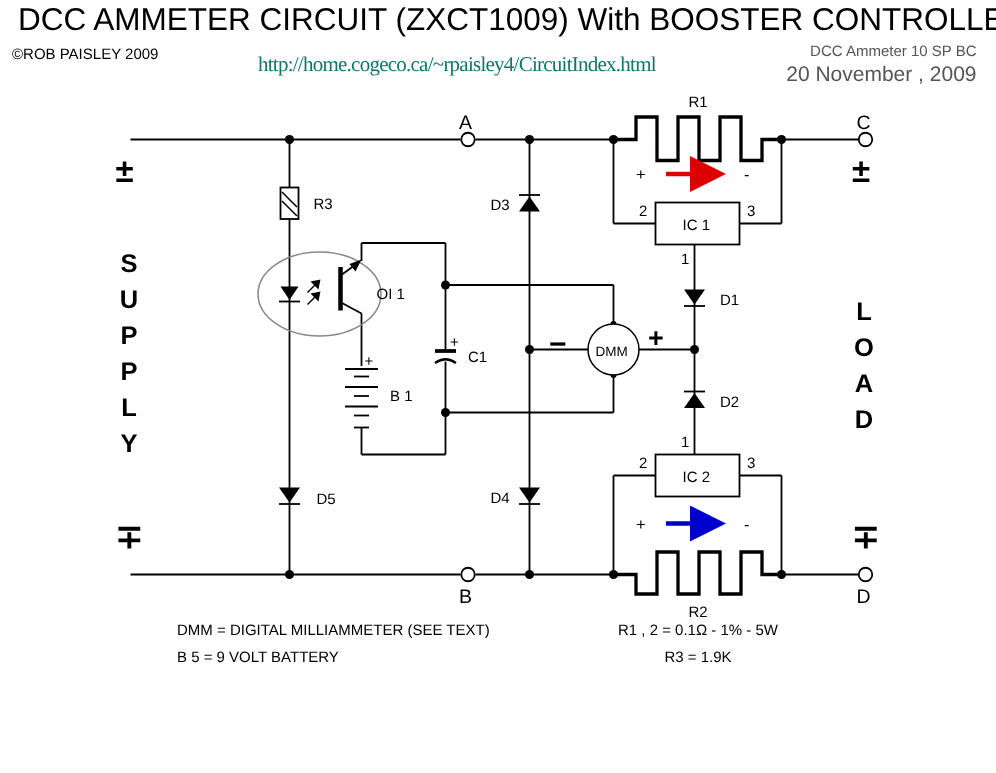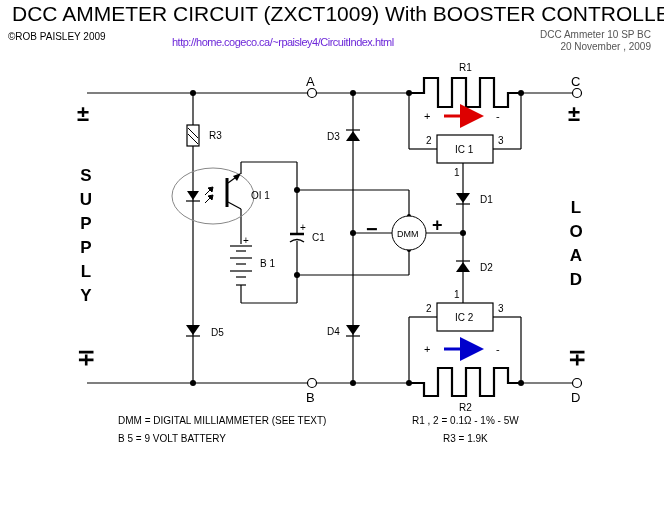--- a/index.html
+++ b/index.html
@@ -1,22 +1,22 @@
 <!DOCTYPE html>
 <html><head>
 <meta charset="utf-8">
 <style>
   html,body{margin:0;padding:0;background:#ffffff;}
   body{width:664px;height:515px;position:relative;overflow:hidden;font-family:"Liberation Sans",sans-serif;}
   .t{position:absolute;white-space:nowrap;color:#000;}
   #title{left:12px;top:2px;font-size:21px;letter-spacing:0px;}
   #copy{left:8px;top:31px;font-size:10px;}
-  #url{left:172px;top:36px;font-size:11px;color:#6d28d9;font-family:Liberation Sans, sans-serif;letter-spacing:-0.5px;}
+  #url{left:172px;top:36px;font-size:14px;color:#0f766e;font-family:Liberation Serif, serif;letter-spacing:-0.5px;}
   #ver{right:13px;top:29px;font-size:10px;color:#555;text-align:left;}
-  #date{right:13px;top:41px;font-size:10px;color:#555;}
+  #date{right:13px;top:41px;font-size:14px;color:#555;}
   svg{position:absolute;left:0;top:0;}
   svg text{font-family:"Liberation Sans",sans-serif;fill:#000;}
   .notes{position:absolute;font-size:10px;line-height:18px;}
   #notes-left{left:118px;top:412px;}
   #notes-right{left:412px;top:412px;text-align:center;}
   .vlet{position:absolute;font-size:17px;font-weight:bold;text-align:center;width:20px;line-height:24px;}
   #supply{left:76px;top:164px;}
   #load{left:566px;top:196px;}
 </style>
 </head>

